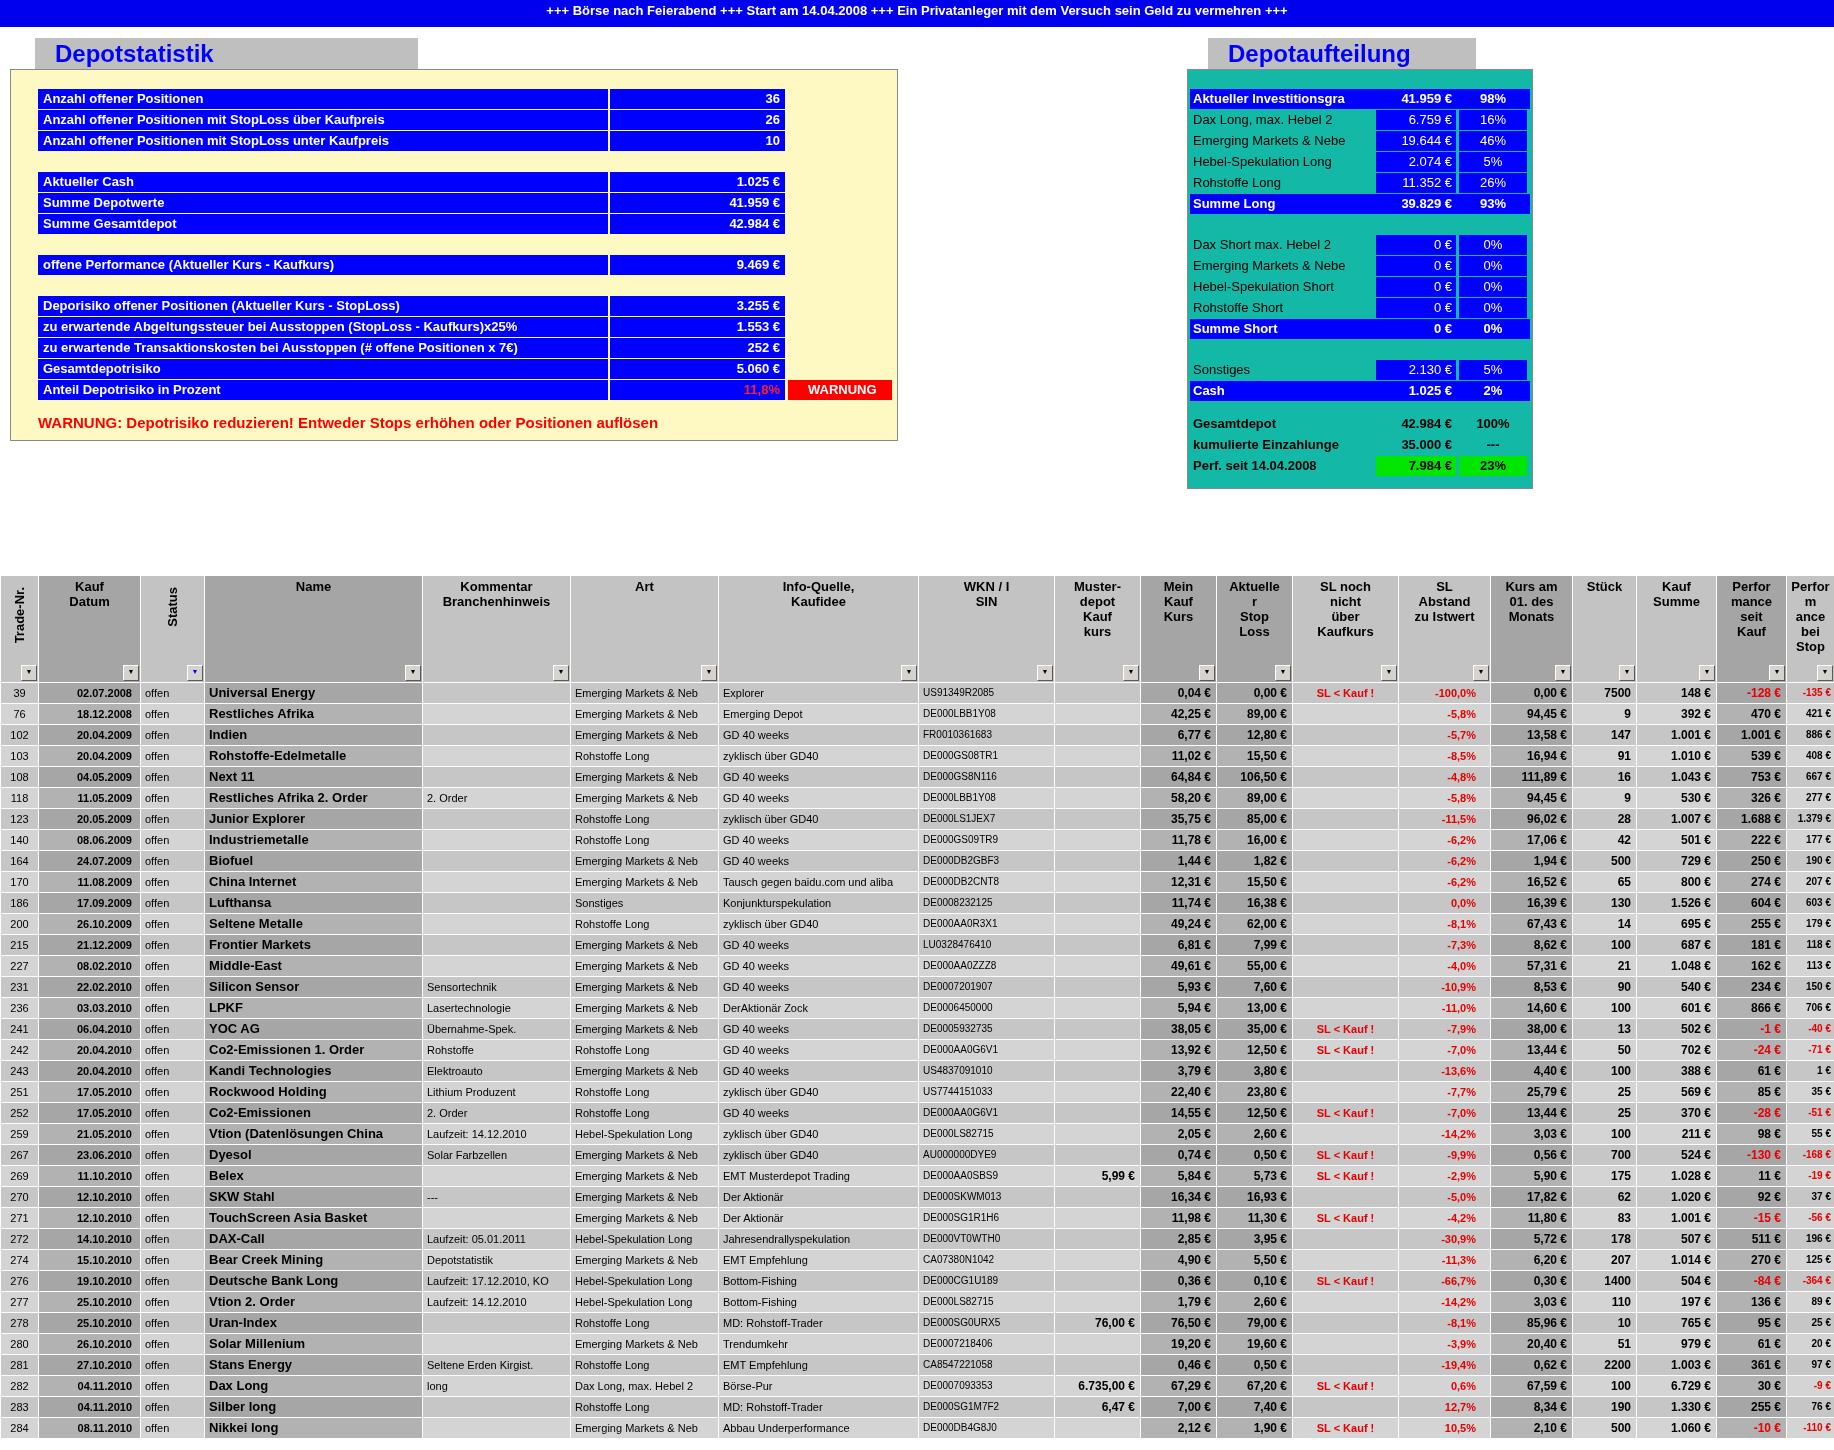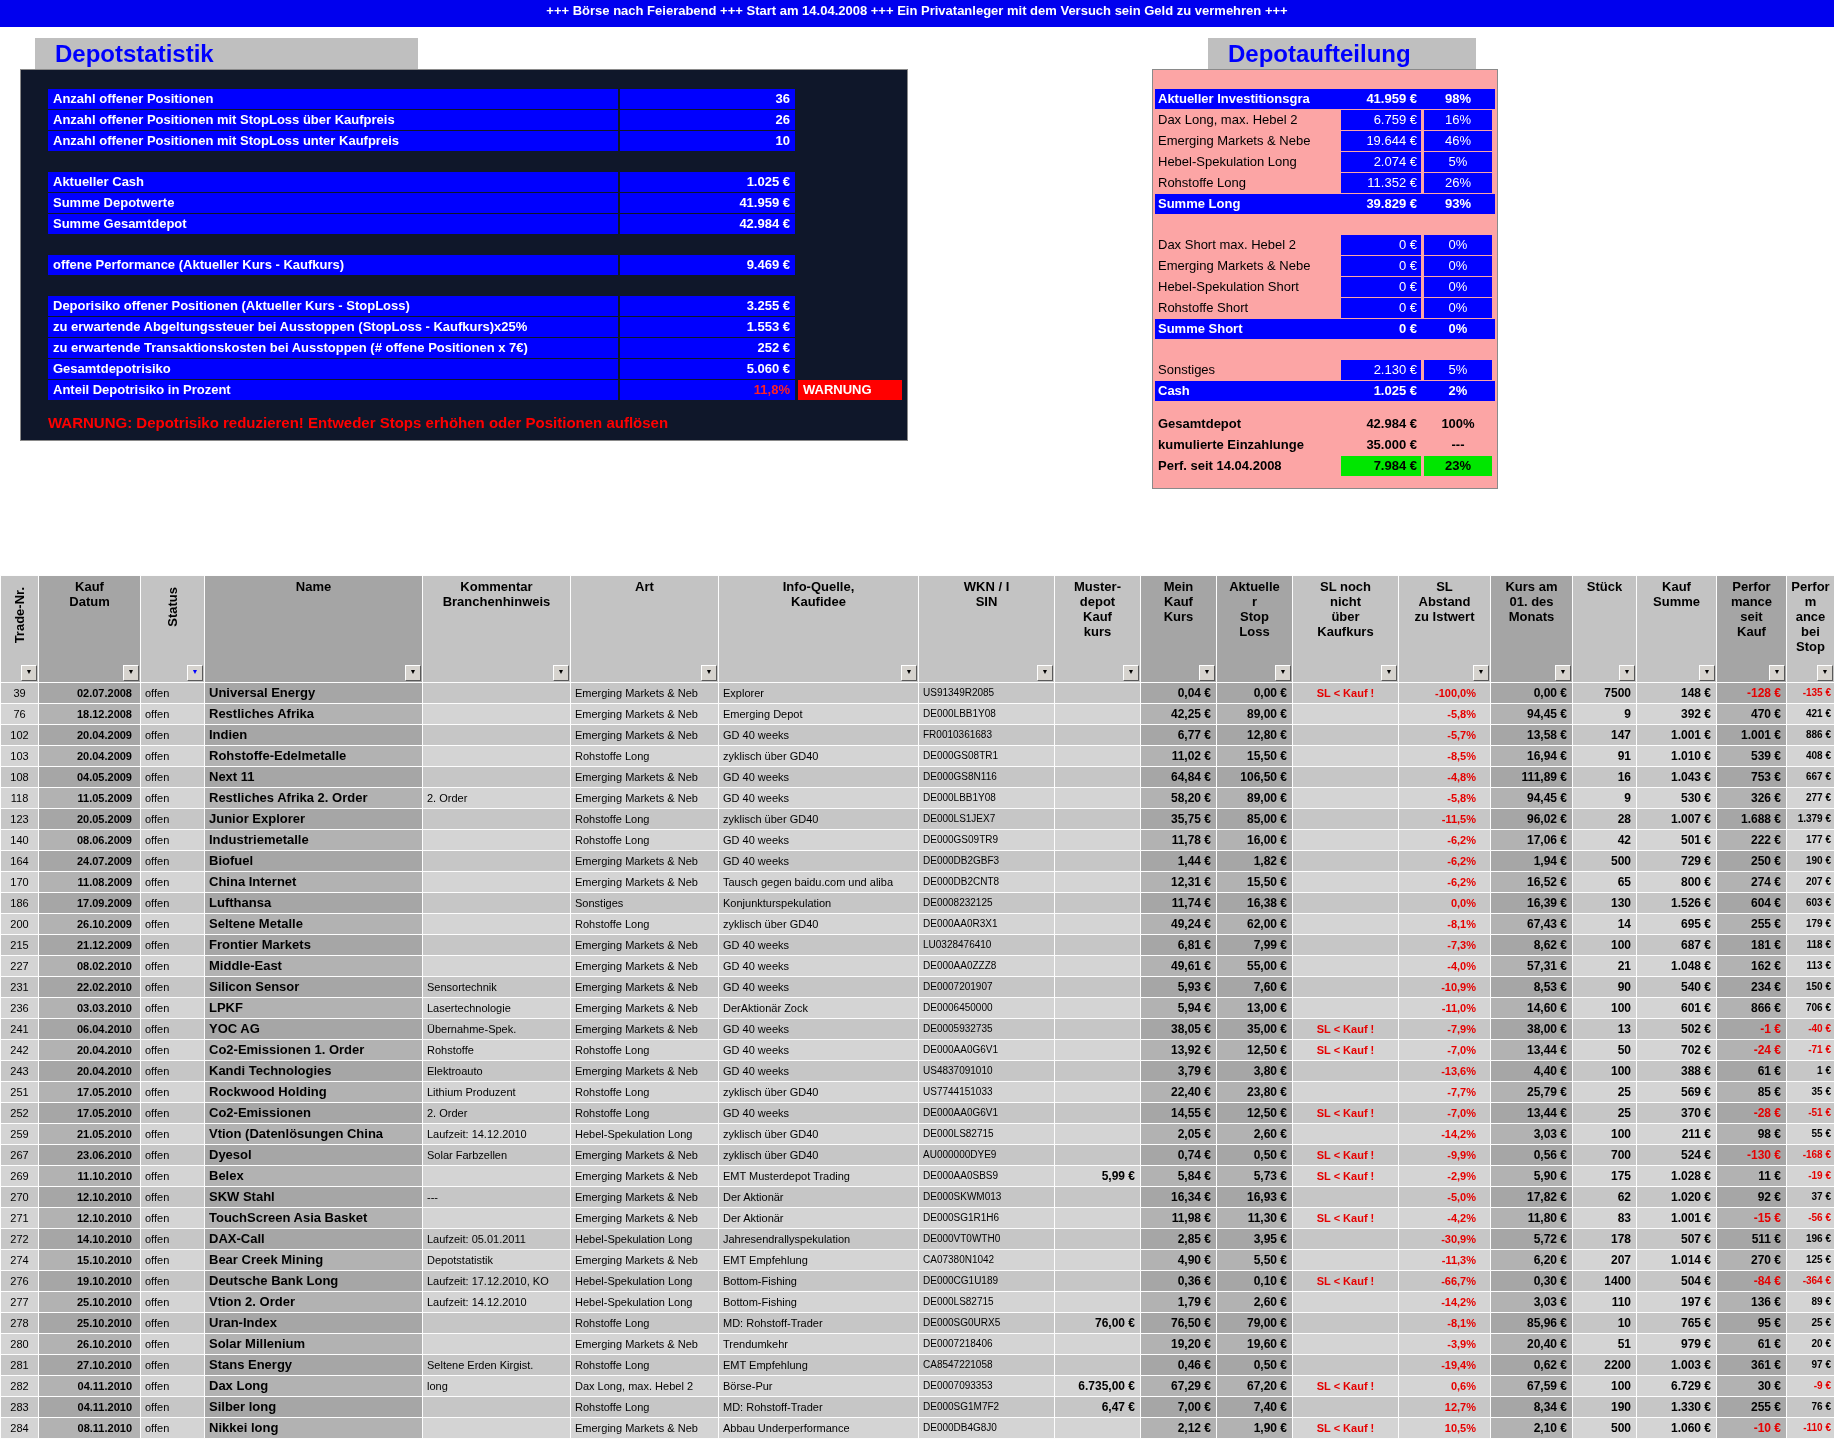--- a/index.html
+++ b/index.html
@@ -6,33 +6,33 @@
   body{width:1834px;height:1450px;position:relative;overflow:hidden;background:#ffffff;
        font-family:"Liberation Sans",sans-serif;color:#000;}
   .banner{position:absolute;left:0;top:0;width:1834px;height:27px;background:#0000ee;color:#fff;
           font-weight:bold;font-size:13px;line-height:22px;text-align:center;}
   .title{position:absolute;background:#bfbfbf;color:#0000ff;font-weight:bold;font-size:24px;
          line-height:31px;padding-left:20px;box-sizing:border-box;}
   #title-stat{left:35px;top:38px;width:383px;height:31px;}
   #title-alloc{left:1208px;top:38px;width:268px;height:31px;}
 
   .stat-panel{position:absolute;left:10px;top:69px;width:888px;height:372px;border:1px solid #8a8a8a;
-              background:#0f172a;box-sizing:border-box;padding-top:19px;margin-left:10px;}
+              background:#fef9c3;box-sizing:border-box;padding-top:19px;}
   .stat-row{display:flex;height:20px;margin:0 0 1px 27px;font-size:13px;font-weight:bold;line-height:20px;}
   .stat-label{width:570px;background:#0000ff;color:#fff;padding-left:5px;box-sizing:border-box;
               white-space:nowrap;overflow:hidden;}
   .stat-value{width:175px;margin-left:2px;background:#0000ff;color:#fff;text-align:right;
               padding-right:5px;box-sizing:border-box;}
-  .stat-badge{width:104px;margin-left:3px;background:#ff0000;color:#fff;padding-left:5px;box-sizing:border-box;}
+  .stat-badge{width:104px;margin-left:3px;background:#ff0000;color:#fff;padding-left:20px;box-sizing:border-box;}
   .stat-gap{height:20px;}
   .red-on-blue{color:#ff2222;}
   .stat-warning{margin:14px 0 0 27px;color:#ff0000;font-size:15px;font-weight:bold;}
 
-  .alloc-panel{position:absolute;left:1152px;top:69px;width:346px;height:420px;border:1px solid #8a8a8a;
-               background:#fca5a5;box-sizing:border-box;padding-top:19px;}
+  .alloc-panel{position:absolute;left:1187px;top:69px;width:346px;height:420px;border:1px solid #8a8a8a;
+               background:#14b8a6;box-sizing:border-box;padding-top:19px;}
   .alloc-row{display:flex;height:20px;margin:0 2px 1px 2px;font-size:13px;line-height:20px;}
   .alloc-label{width:184px;padding-left:3px;box-sizing:border-box;white-space:nowrap;overflow:hidden;}
   .alloc-value{width:80px;margin-left:2px;text-align:right;padding-right:4px;box-sizing:border-box;}
   .alloc-pct{width:68px;margin-left:3px;text-align:center;box-sizing:border-box;}
   .st-item .alloc-value,.st-item .alloc-pct{background:#0000ff;color:#fff;}
   .st-sum{background:#0000ff;color:#fff;font-weight:bold;}
   .st-plain{font-weight:bold;}
   .st-green{font-weight:bold;}
   .st-green .alloc-value,.st-green .alloc-pct{background:#00e600;}
   .alloc-gap{height:20px;}

